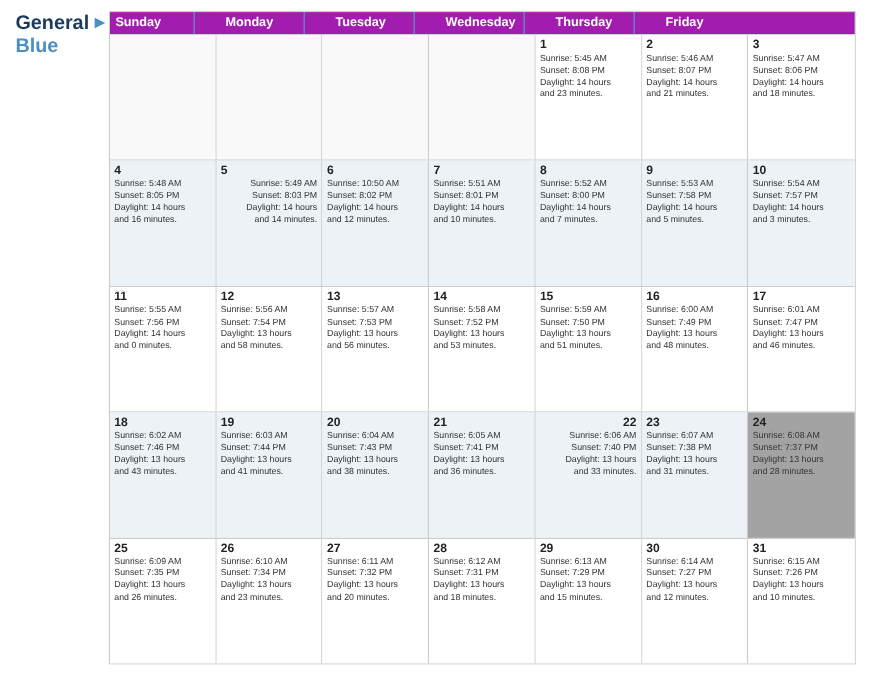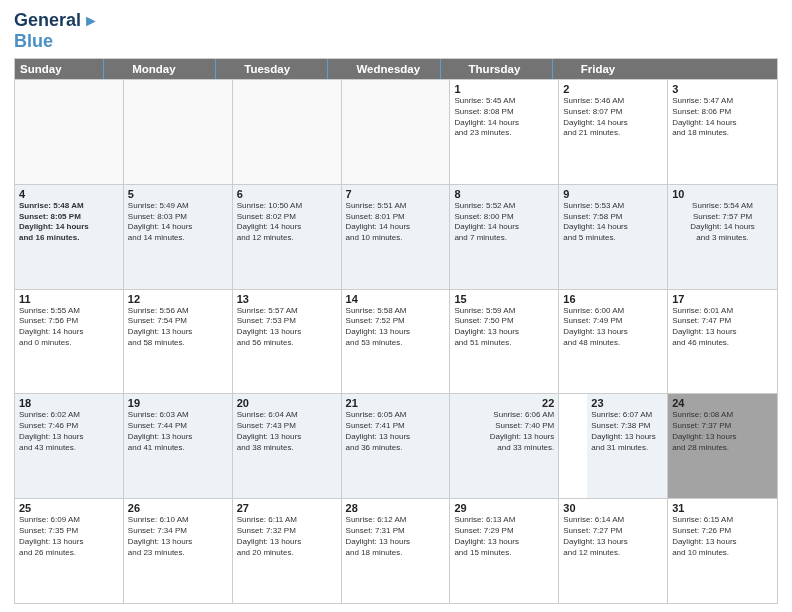--- a/index.html
+++ b/index.html
@@ -8,21 +8,20 @@
       background: #fff;
       width: 792px;
       height: 612px;
       overflow: hidden;
     }
     .page {
       width: 792px;
       height: 612px;
       padding: 10px 14px 8px 14px;
       display: flex;
-      flex-direction: column;
     }
     .header {
       display: flex;
       justify-content: space-between;
       align-items: flex-start;
       margin-bottom: 6px;
     }
     .logo {
       display: flex;
       flex-direction: column;
@@ -47,21 +46,21 @@
     }
     .calendar {
       flex: 1;
       display: flex;
       flex-direction: column;
       border: 1px solid #ccc;
     }
     .cal-header-row {
       display: grid;
       grid-template-columns: repeat(7, 1fr);
-      background: #737373;
+      background: #a21caf;
       gap: 23px;
     }
     .cal-header-cell {
       color: #fff;
       font-size: 11.5px;
       font-weight: bold;
       padding: 4px 5px;
       border-right: 1px solid #5a9fd4;
       text-align: left;
     }
@@ -153,28 +152,28 @@
             <div class="day-num">3</div>
             <div class="day-info" style="white-space: pre-line;">Sunrise: 5:47 AM
 Sunset: 8:06 PM
 Daylight: 14 hours
 and 18 minutes.</div>
           </div>
         </div>
         <div class="cal-row">
           <div class="cal-cell alt-row" style="background: rgb(237, 242, 247);">
             <div class="day-num">4</div>
-            <div class="day-info" style="white-space: pre-line; font-weight: bold;">Sunrise: 5:48 AM
+            <div class="day-info" style="white-space: pre-line;">Sunrise: 5:48 AM
 Sunset: 8:05 PM
 Daylight: 14 hours
 and 16 minutes.</div>
           </div>
           <div class="cal-cell alt-row" style="background: rgb(237, 242, 247);">
             <div class="day-num">5</div>
-            <div class="day-info" style="white-space: pre-line;">Sunrise: 5:49 AM
+            <div class="day-info" style="white-space: pre-line; text-align: right;">Sunrise: 5:49 AM
 Sunset: 8:03 PM
 Daylight: 14 hours
 and 14 minutes.</div>
           </div>
           <div class="cal-cell alt-row" style="background: rgb(237, 242, 247);">
             <div class="day-num">6</div>
             <div class="day-info" style="white-space: pre-line;">Sunrise: 10:50 AM
 Sunset: 8:02 PM
 Daylight: 14 hours
 and 12 minutes.</div>
@@ -195,21 +194,21 @@
           </div>
           <div class="cal-cell alt-row" style="background: rgb(237, 242, 247);">
             <div class="day-num">9</div>
             <div class="day-info" style="white-space: pre-line;">Sunrise: 5:53 AM
 Sunset: 7:58 PM
 Daylight: 14 hours
 and 5 minutes.</div>
           </div>
           <div class="cal-cell alt-row" style="background: rgb(237, 242, 247);">
             <div class="day-num">10</div>
-            <div class="day-info" style="white-space: pre-line; text-align: center;">Sunrise: 5:54 AM
+            <div class="day-info" style="white-space: pre-line;">Sunrise: 5:54 AM
 Sunset: 7:57 PM
 Daylight: 14 hours
 and 3 minutes.</div>
           </div>
         </div>
         <div class="cal-row">
           <div class="cal-cell">
             <div class="day-num">11</div>
             <div class="day-info" style="white-space: pre-line;">Sunrise: 5:55 AM
 Sunset: 7:56 PM
@@ -288,21 +287,21 @@
 Daylight: 13 hours
 and 36 minutes.</div>
           </div>
           <div class="cal-cell alt-row" style="background: rgb(237, 242, 247); text-align: right;">
             <div class="day-num">22</div>
             <div class="day-info" style="white-space: pre-line;">Sunrise: 6:06 AM
 Sunset: 7:40 PM
 Daylight: 13 hours
 and 33 minutes.</div>
           </div>
-          <div class="cal-cell alt-row" style="background: rgb(237, 242, 247); margin-left: 28px;">
+          <div class="cal-cell alt-row" style="background: rgb(237, 242, 247);">
             <div class="day-num">23</div>
             <div class="day-info" style="white-space: pre-line;">Sunrise: 6:07 AM
 Sunset: 7:38 PM
 Daylight: 13 hours
 and 31 minutes.</div>
           </div>
           <div class="cal-cell alt-row" style="background: #a3a3a3;">
             <div class="day-num">24</div>
             <div class="day-info" style="white-space: pre-line;">Sunrise: 6:08 AM
 Sunset: 7:37 PM

